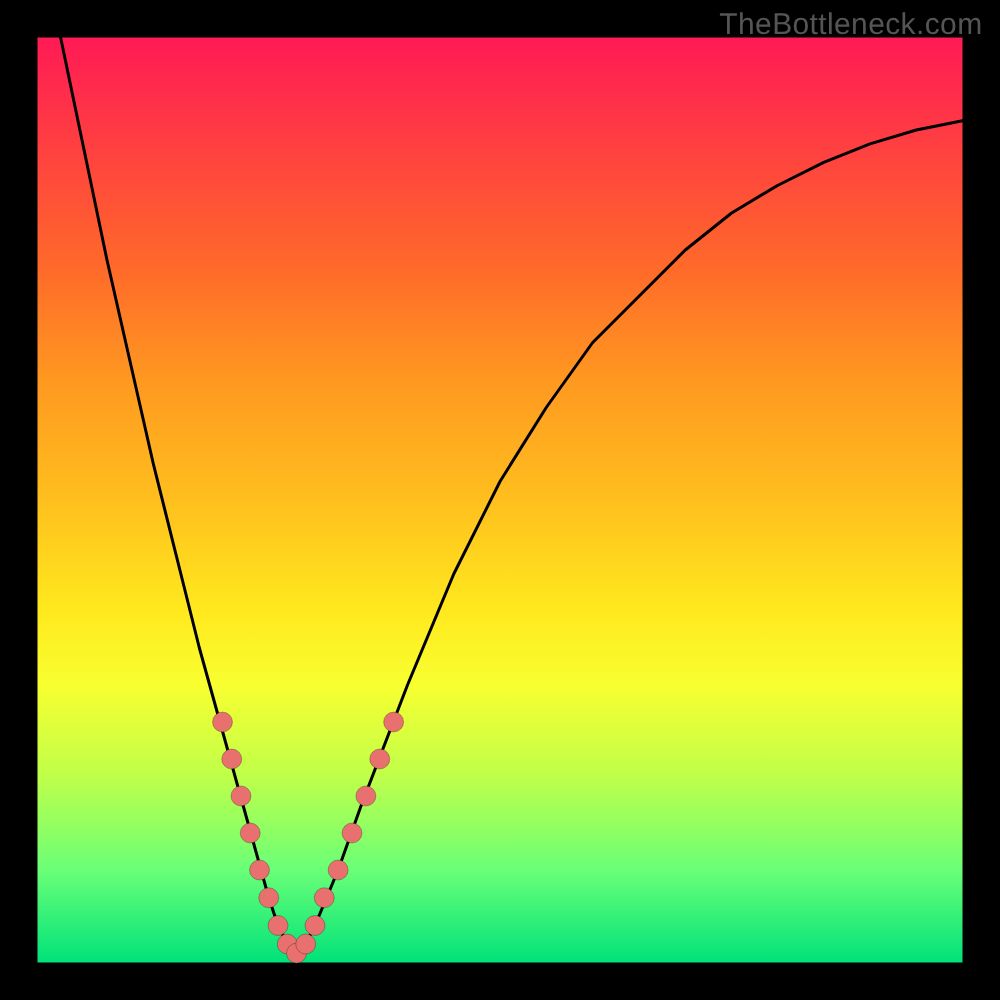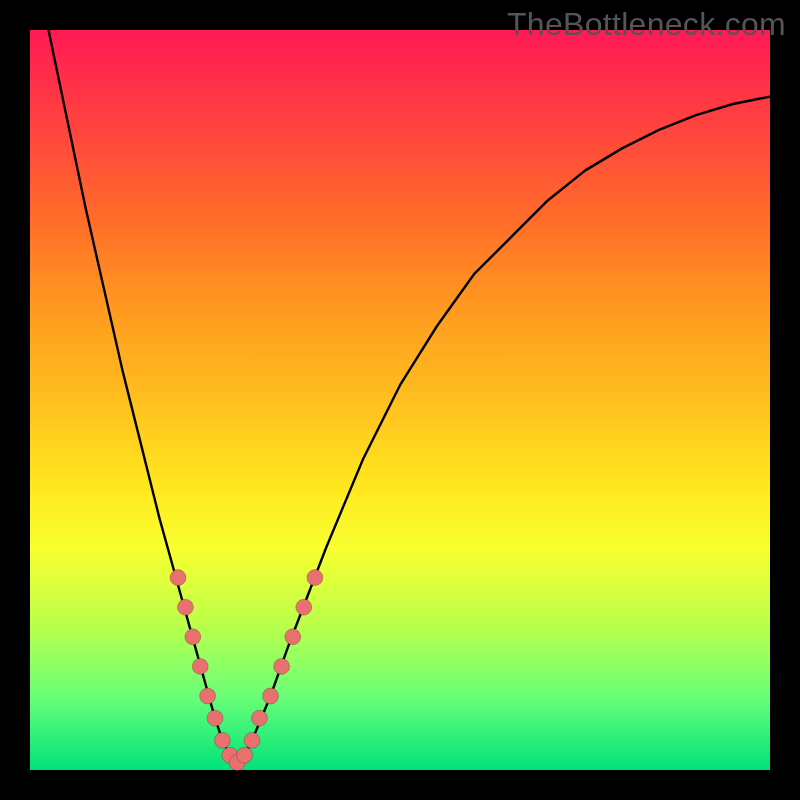--- a/index.html
+++ b/index.html
@@ -15,21 +15,21 @@
     position: relative;
     width: 800px;
     height: 800px;
     background: #000;
   }
   .watermark {
     position: absolute;
     top: 6px;
     right: 14px;
     color: #555;
-    font-size: 32px;
+    font-size: 24px;
     font-weight: 500;
     letter-spacing: 0.3px;
     z-index: 10;
   }
   .plot {
     position: absolute;
     left: 30px;
     top: 30px;
     width: 740px;
     height: 740px;

